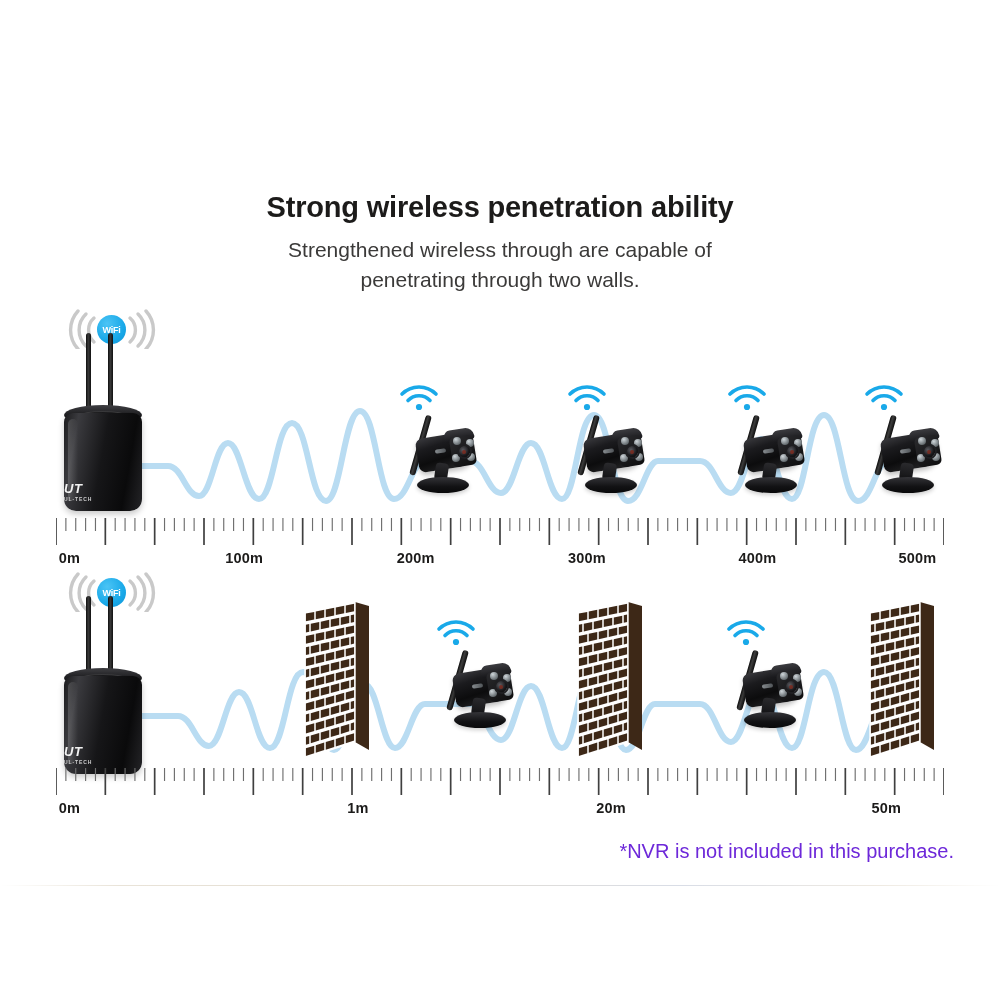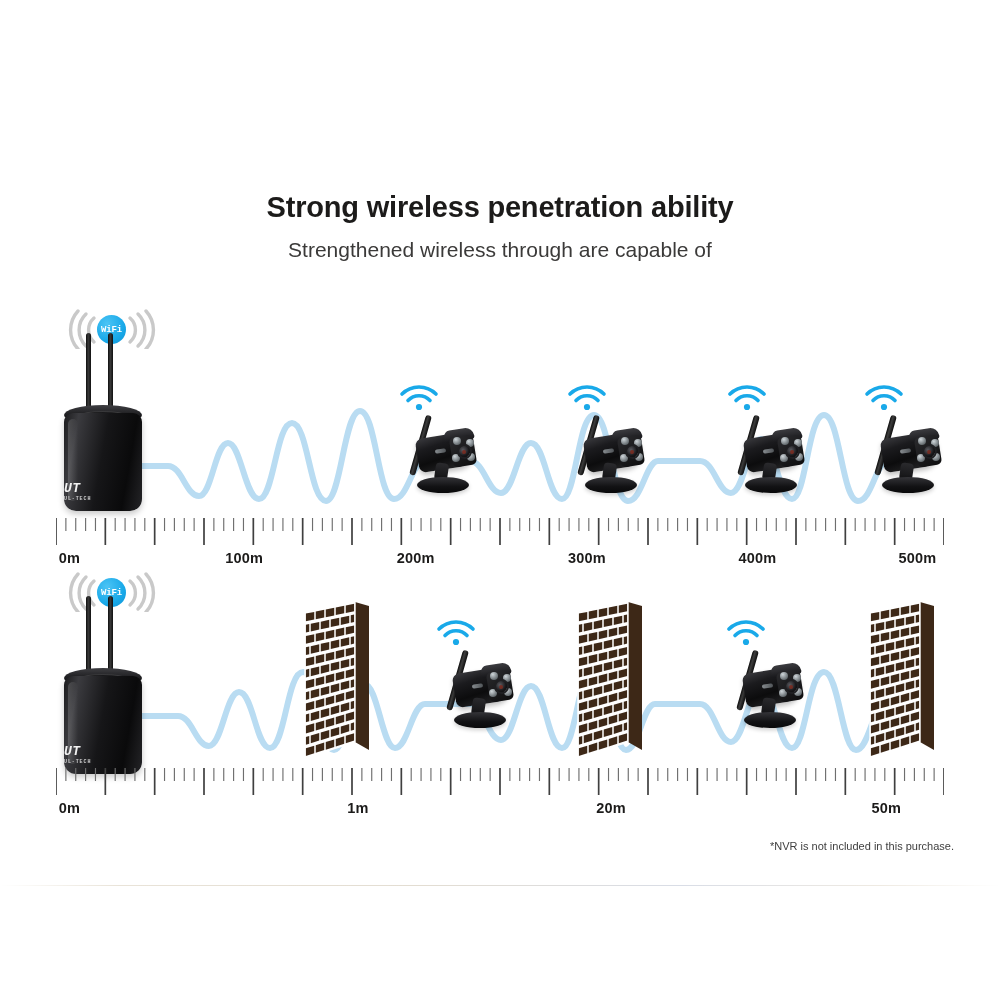--- a/index.html
+++ b/index.html
@@ -20,21 +20,21 @@
     font-size:29px;font-weight:bold;letter-spacing:-0.2px;
     color:#1c1b1a;line-height:1.2;margin:0;
   }
   .subtitle{
     font-size:21px;font-weight:normal;color:#3b3a39;
     line-height:1.42;margin:10px 0 0 0;
   }
   .subtitle span{display:block;}
 
   
-  .row{position:absolute;left:0;width:836px;font-family:Liberation Mono, monospace;}
+  .row{position:absolute;left:0;width:836px;}
   .node{position:absolute;}
 
   
   .nvr{position:absolute;width:120px;height:210px;}
   .nvr .ant{
     position:absolute;width:5px;height:92px;border-radius:3px;
     background:linear-gradient(90deg,#0d0d0d,#3a3a3a 45%,#101010);
   }
   .nvr .ant.a1{left:34px;top:28px;}
   .nvr .ant.a2{left:56px;top:28px;}
@@ -142,36 +142,37 @@
   .ruler{position:absolute;height:50px;}
   .ruler .labels{position:absolute;left:0;top:32px;width:100%;height:20px;}
   .ruler .lab{
     position:absolute;font-size:14.5px;font-weight:bold;color:#1c1b1a;
     transform:translateX(-50%);white-space:nowrap;letter-spacing:.2px;
   }
 
   
   .footnote{
     position:absolute;right:46px;top:832px;
-    font-size:11px;color:#404040;
+    font-size:20px;color:#6d28d9;
   }
   .divider{
     position:absolute;left:0;top:877px;width:1000px;height:1px;
     background:linear-gradient(90deg,#ffffff,#e9e3d8 12%,#e3ddd2 42%,#d9dde6 68%,#efeae2 88%,#ffffff);
   }
 </style>
 </head>
 <body>
 
 <div class="stage">
 
   <div class="header">
     <h1 class="title">Strong wireless penetration ability</h1>
     <p class="subtitle">
       <span>Strengthened wireless through are capable of</span>
+      <span>penetrating through two walls.</span>
     </p>
   </div>
 
   <div class="row" style="top:295px;height:215px;">
 
     <svg width="1000" height="215" style="position:absolute;left:0;top:0;">
       <path d="M118,163 L168,163 C182,163 186,193 199,193 C212,193 215,140 228,140
                C241,140 245,196 259,196 C274,196 276,120 292,120
                C308,120 310,198 326,198 C341,198 344,108 360,108
                C376,108 378,196 394,196 C408,196 412,158 425,158

